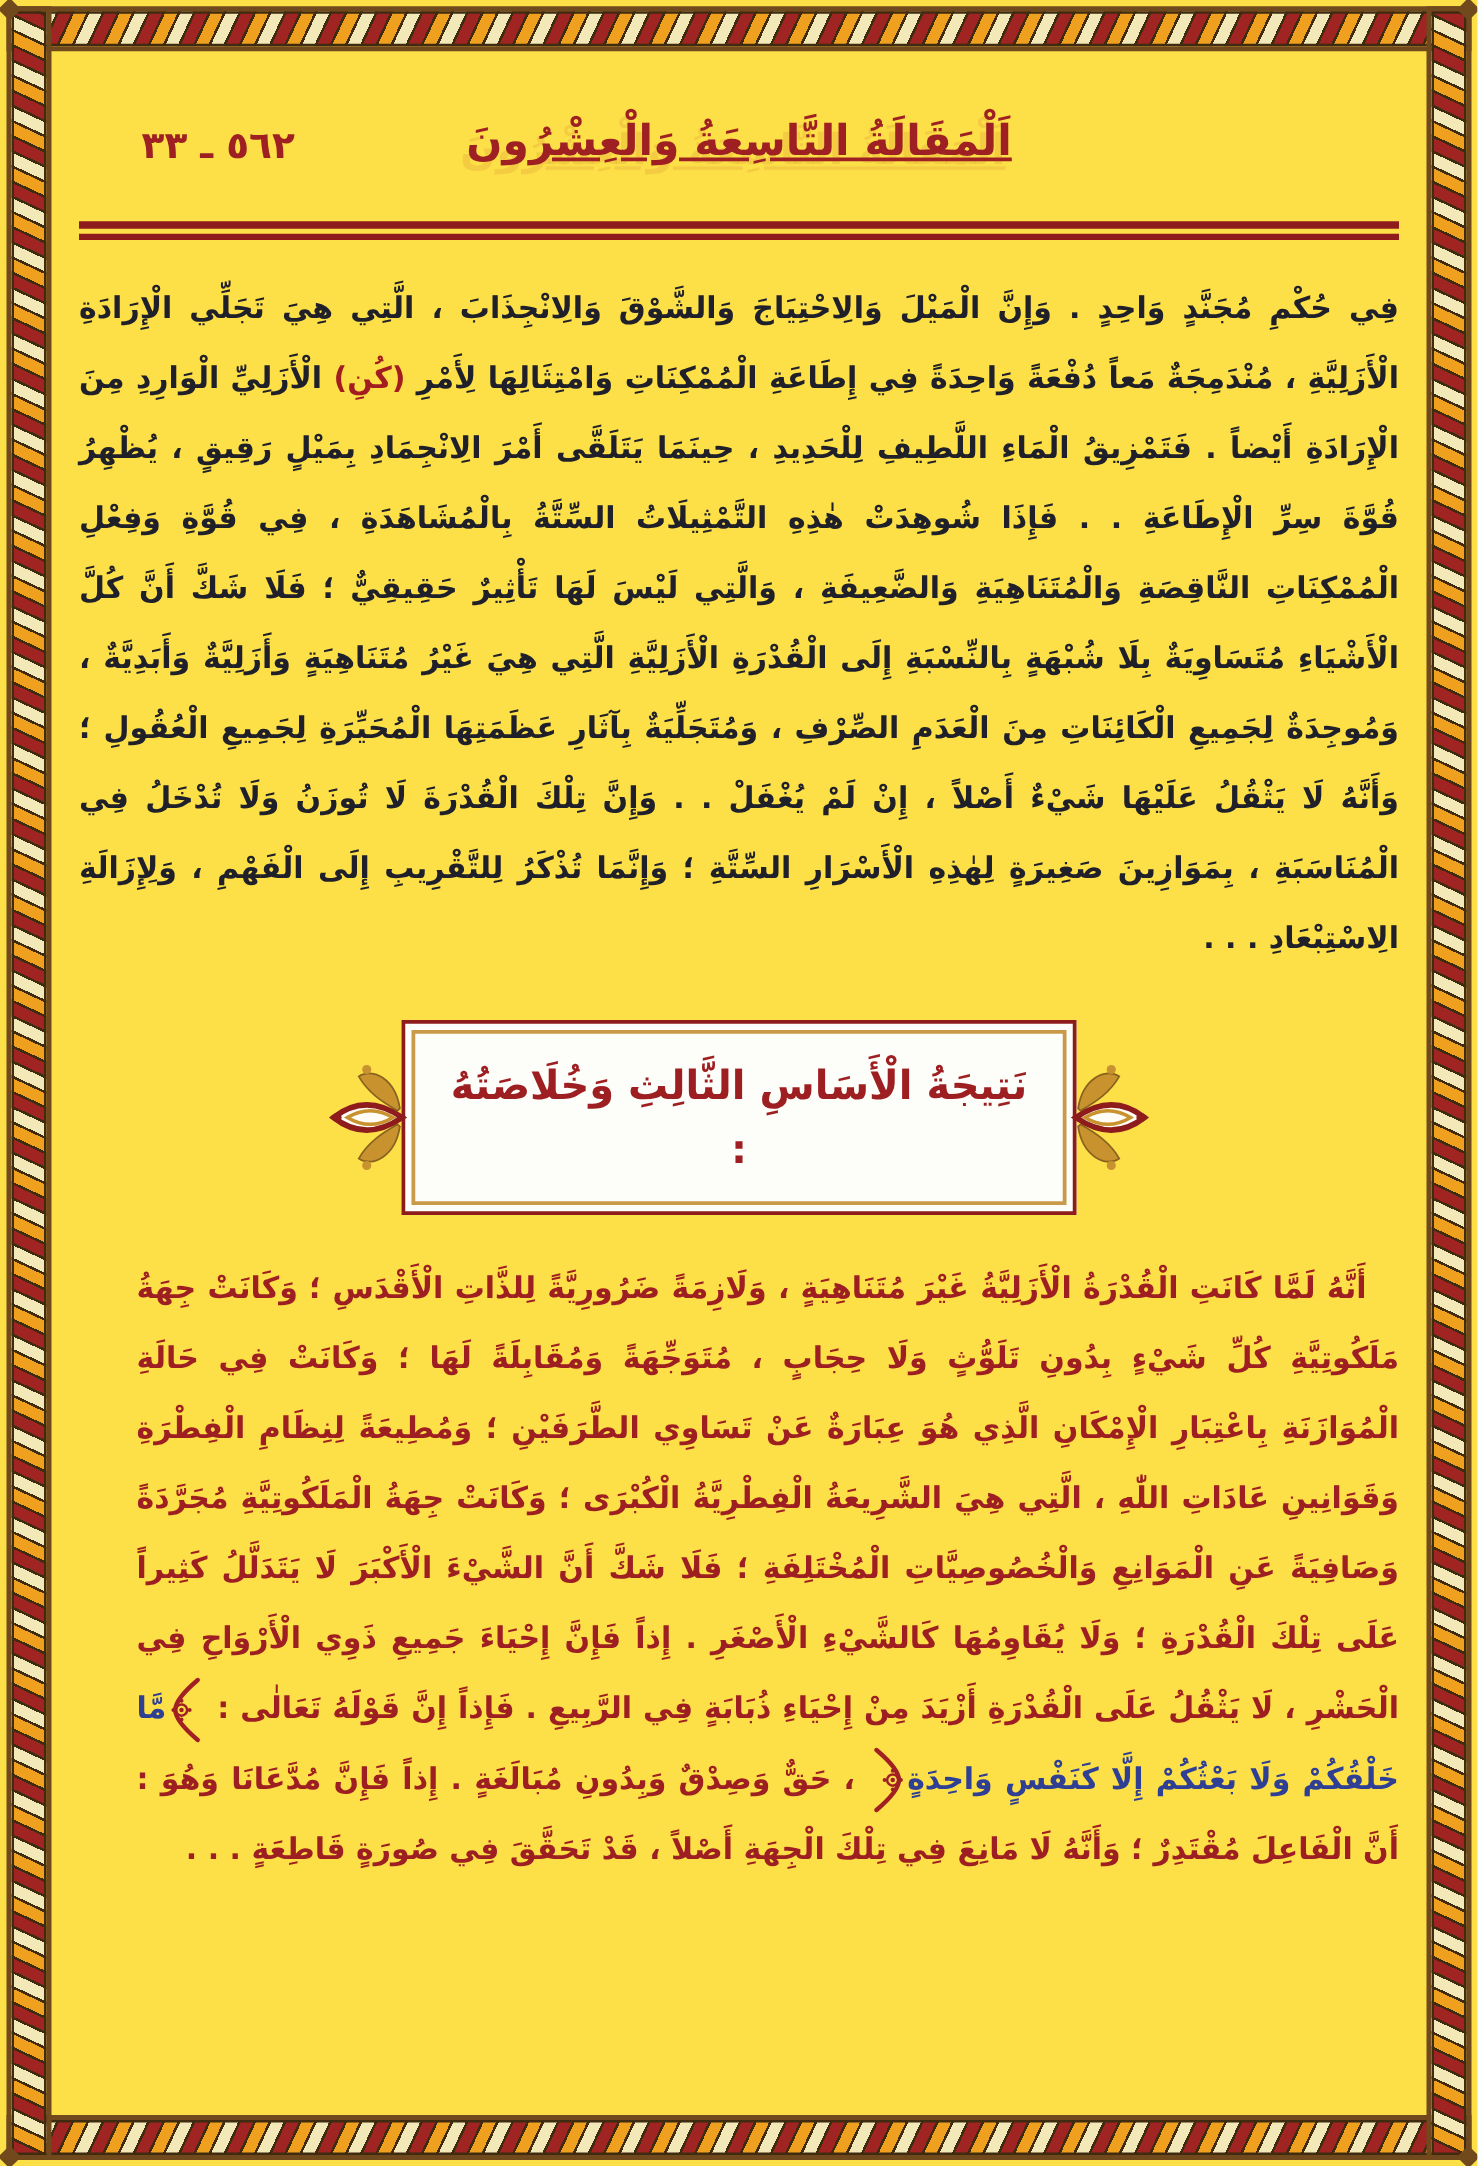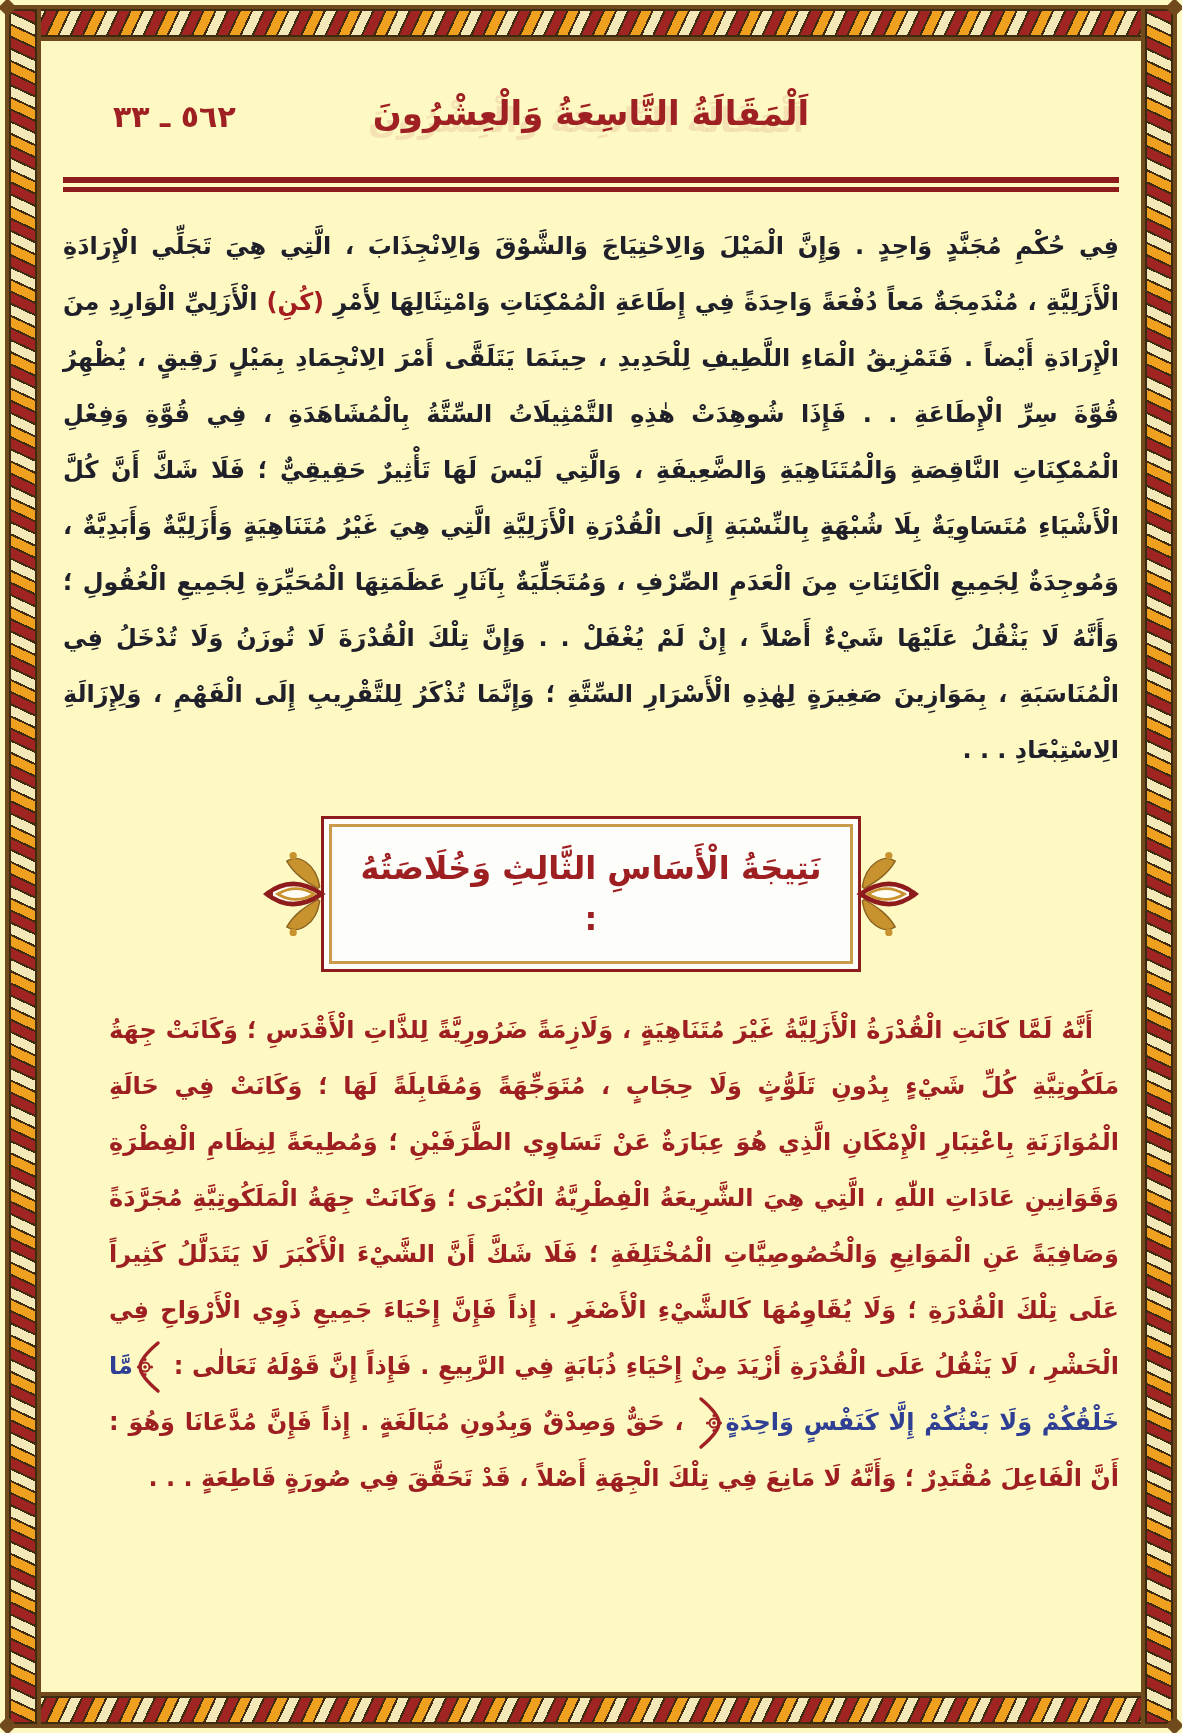--- a/index.html
+++ b/index.html
@@ -1,19 +1,19 @@
 <!DOCTYPE html>
 <html lang="ar" dir="rtl"><head>
 <meta charset="utf-8">
 <style>
   html,body{margin:0;padding:0;background:#ffffff;}
   .page{
     position:relative;
     width:1182px;height:1733px;
-    background:#fef9c3;
+    background:#fde047;
     overflow:hidden;
     font-family:"DejaVu Sans",sans-serif;
   }
   
   .band{position:absolute;border:4px solid #70491c;box-shadow:inset 0 0 0 2px #3f2b10;}
   .band-h{
     left:5px;right:5px;height:36px;box-sizing:border-box;
     background:repeating-linear-gradient(115deg,
       #3f2b10 0 2px,#a02522 2px 11px,
       #3f2b10 11px 13px,#efa01e 13px 22px,
@@ -37,20 +37,21 @@
   
   .content{
     position:absolute;top:41px;bottom:41px;left:41px;right:41px;
     padding:18px 20px 0 20px;box-sizing:border-box;
   }
   .header{position:relative;height:110px;}
   .page-title{
     position:absolute;top:34px;right:0;left:0;text-align:center;
     font-size:34px;font-weight:700;color:#9e2022;
     text-shadow:-5px 7px 0 rgba(158,32,34,0.10);
+    text-decoration:underline;
   }
   .page-number{
     position:absolute;top:40px;left:52px;
     font-size:30px;font-weight:700;color:#9e2022;letter-spacing:2px;
     direction:rtl;
   }
   .header-rule{
     height:4px;margin:8px 2px 0 2px;
     border-top:6px solid #8e1c1c;border-bottom:5px solid #8e1c1c;
   }

